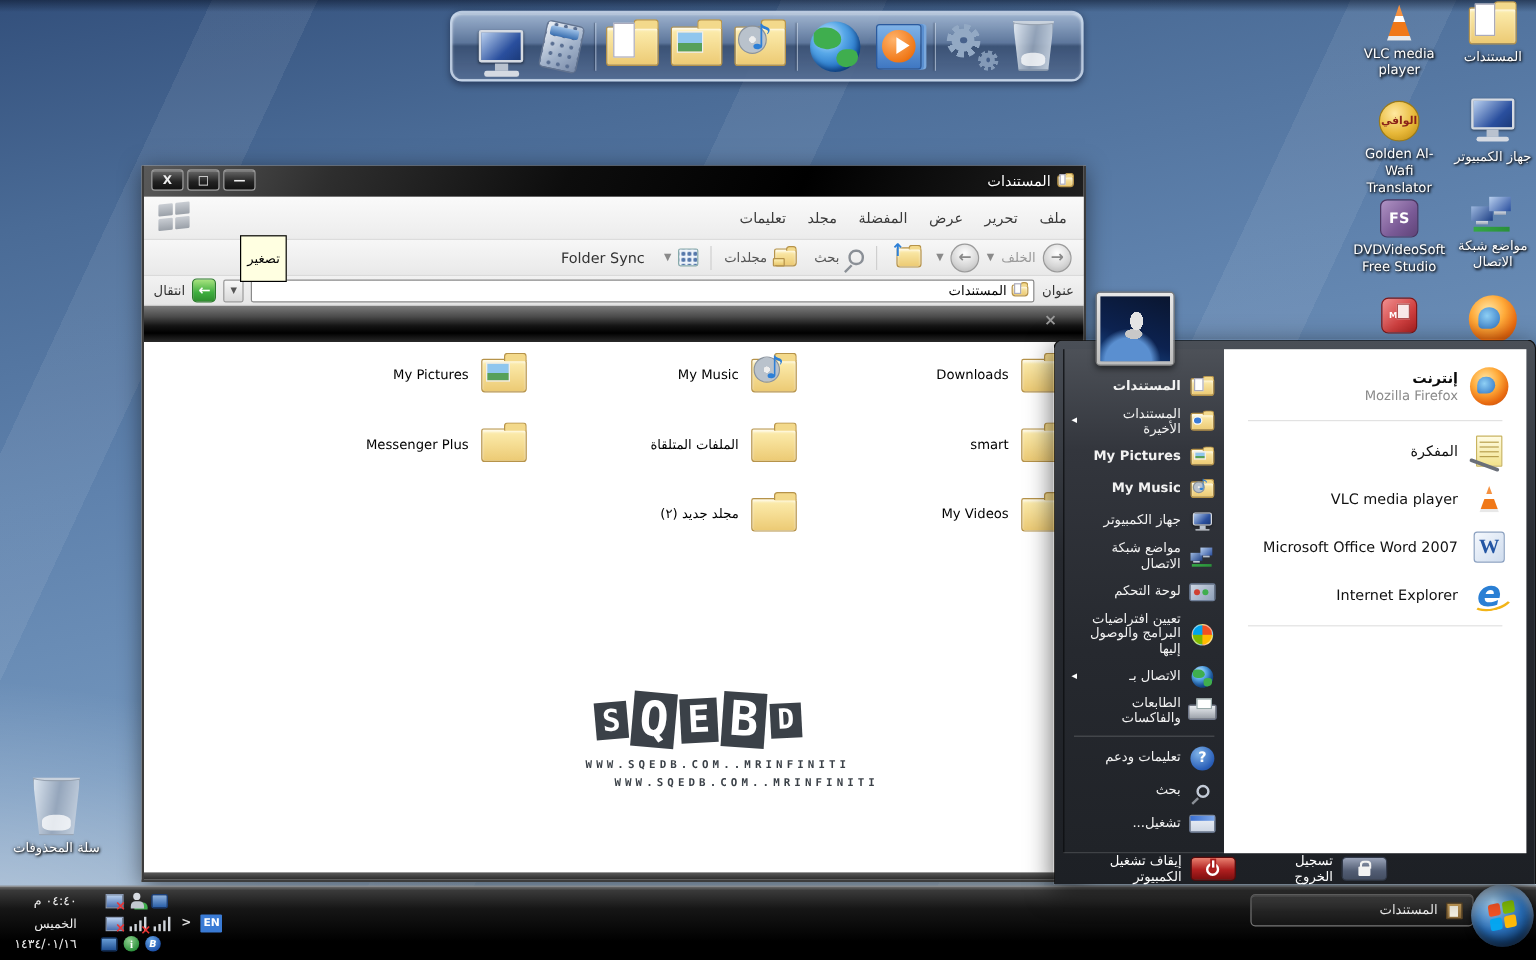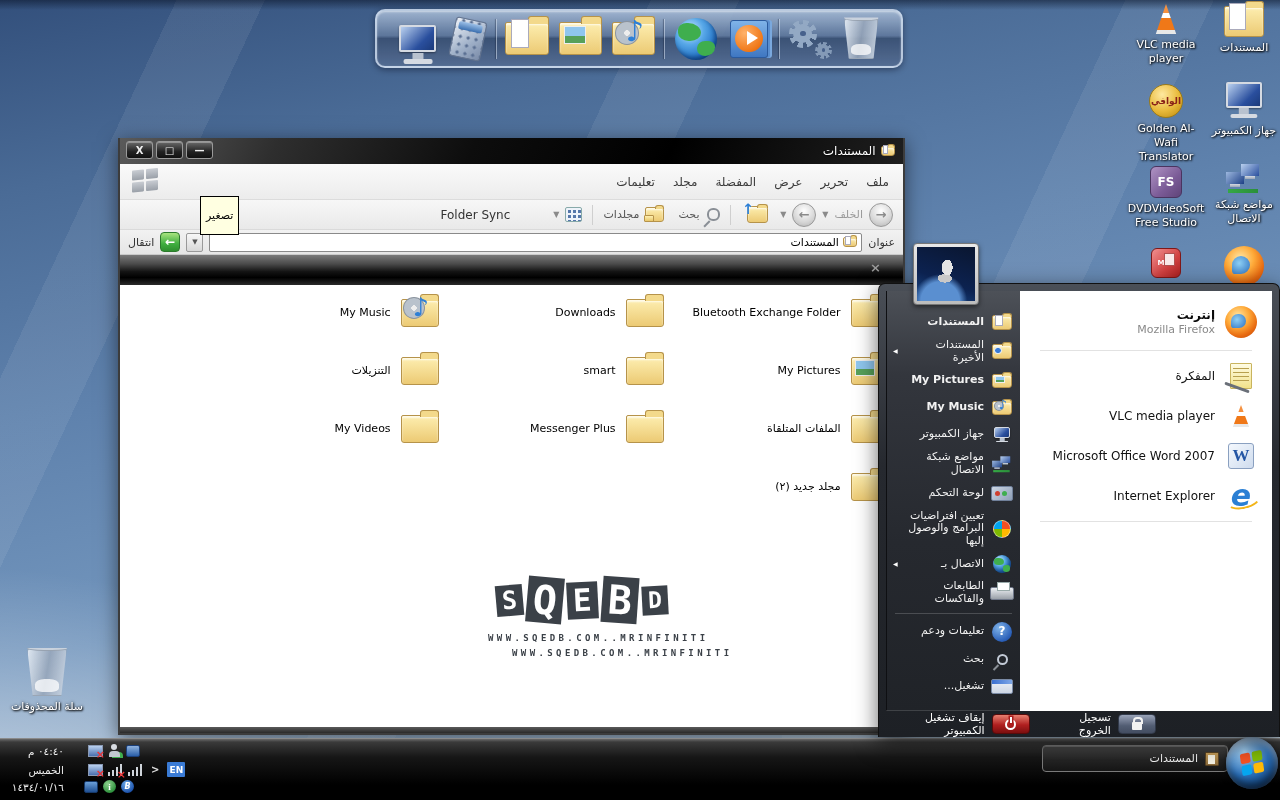--- a/index.html
+++ b/index.html
@@ -331,67 +331,59 @@
       <span class="tb-sep"></span>
       <span class="icon i-mag" style="font-size:11px;margin-left:2px"></span>
       <span>بحث</span>
       <span class="icon i-folder" style="font-size:8px;margin-right:8px">
           <i class="ov-minifolder"></i>
         </span>
       <span>مجلدات</span>
       <span class="tb-sep"></span>
       <span class="views-grid"></span>
       <span class="caret"></span>
-      <span style="margin:0 37px;color:#333;font-size:12px">Folder Sync</span>
+      <span style="margin:0 10px;color:#333;font-size:12px">Folder Sync</span>
     </div>
     <div class="addressbar">
       <span>عنوان</span>
       <div class="addr-field">
         <span class="icon i-folder" style="font-size:6px">
             <i class="ov-page"></i>
           </span>
         <span>المستندات</span>
       </div>
       <span class="addr-drop"></span>
       <span class="go-btn"></span>
       <span>انتقال</span>
     </div>
     <div class="banner">
       <span class="bx"></span>
     </div>
     <div class="content">
       <div class="fgrid">
         <div class="f-item">
             <span class="icon i-folder"></span>
-            <span class="f-label">Bluetooth Exchange Folder</span>
-          </div>
-        <div class="f-item">
-            <span class="icon i-folder"></span>
             <span class="f-label">Downloads</span>
           </div>
         <div class="f-item">
             <span class="icon i-folder">
               <i class="ov-disc"></i>
               <i class="ov-note"></i>
             </span>
             <span class="f-label">My Music</span>
           </div>
         <div class="f-item">
             <span class="icon i-folder">
               <i class="ov-photo"></i>
             </span>
             <span class="f-label">My Pictures</span>
           </div>
         <div class="f-item">
             <span class="icon i-folder"></span>
             <span class="f-label">smart</span>
-          </div>
-        <div class="f-item">
-            <span class="icon i-folder"></span>
-            <span class="f-label">التنزيلات</span>
           </div>
         <div class="f-item">
             <span class="icon i-folder"></span>
             <span class="f-label">الملفات المتلقاة</span>
           </div>
         <div class="f-item">
             <span class="icon i-folder"></span>
             <span class="f-label">Messenger Plus</span>
           </div>
         <div class="f-item">

